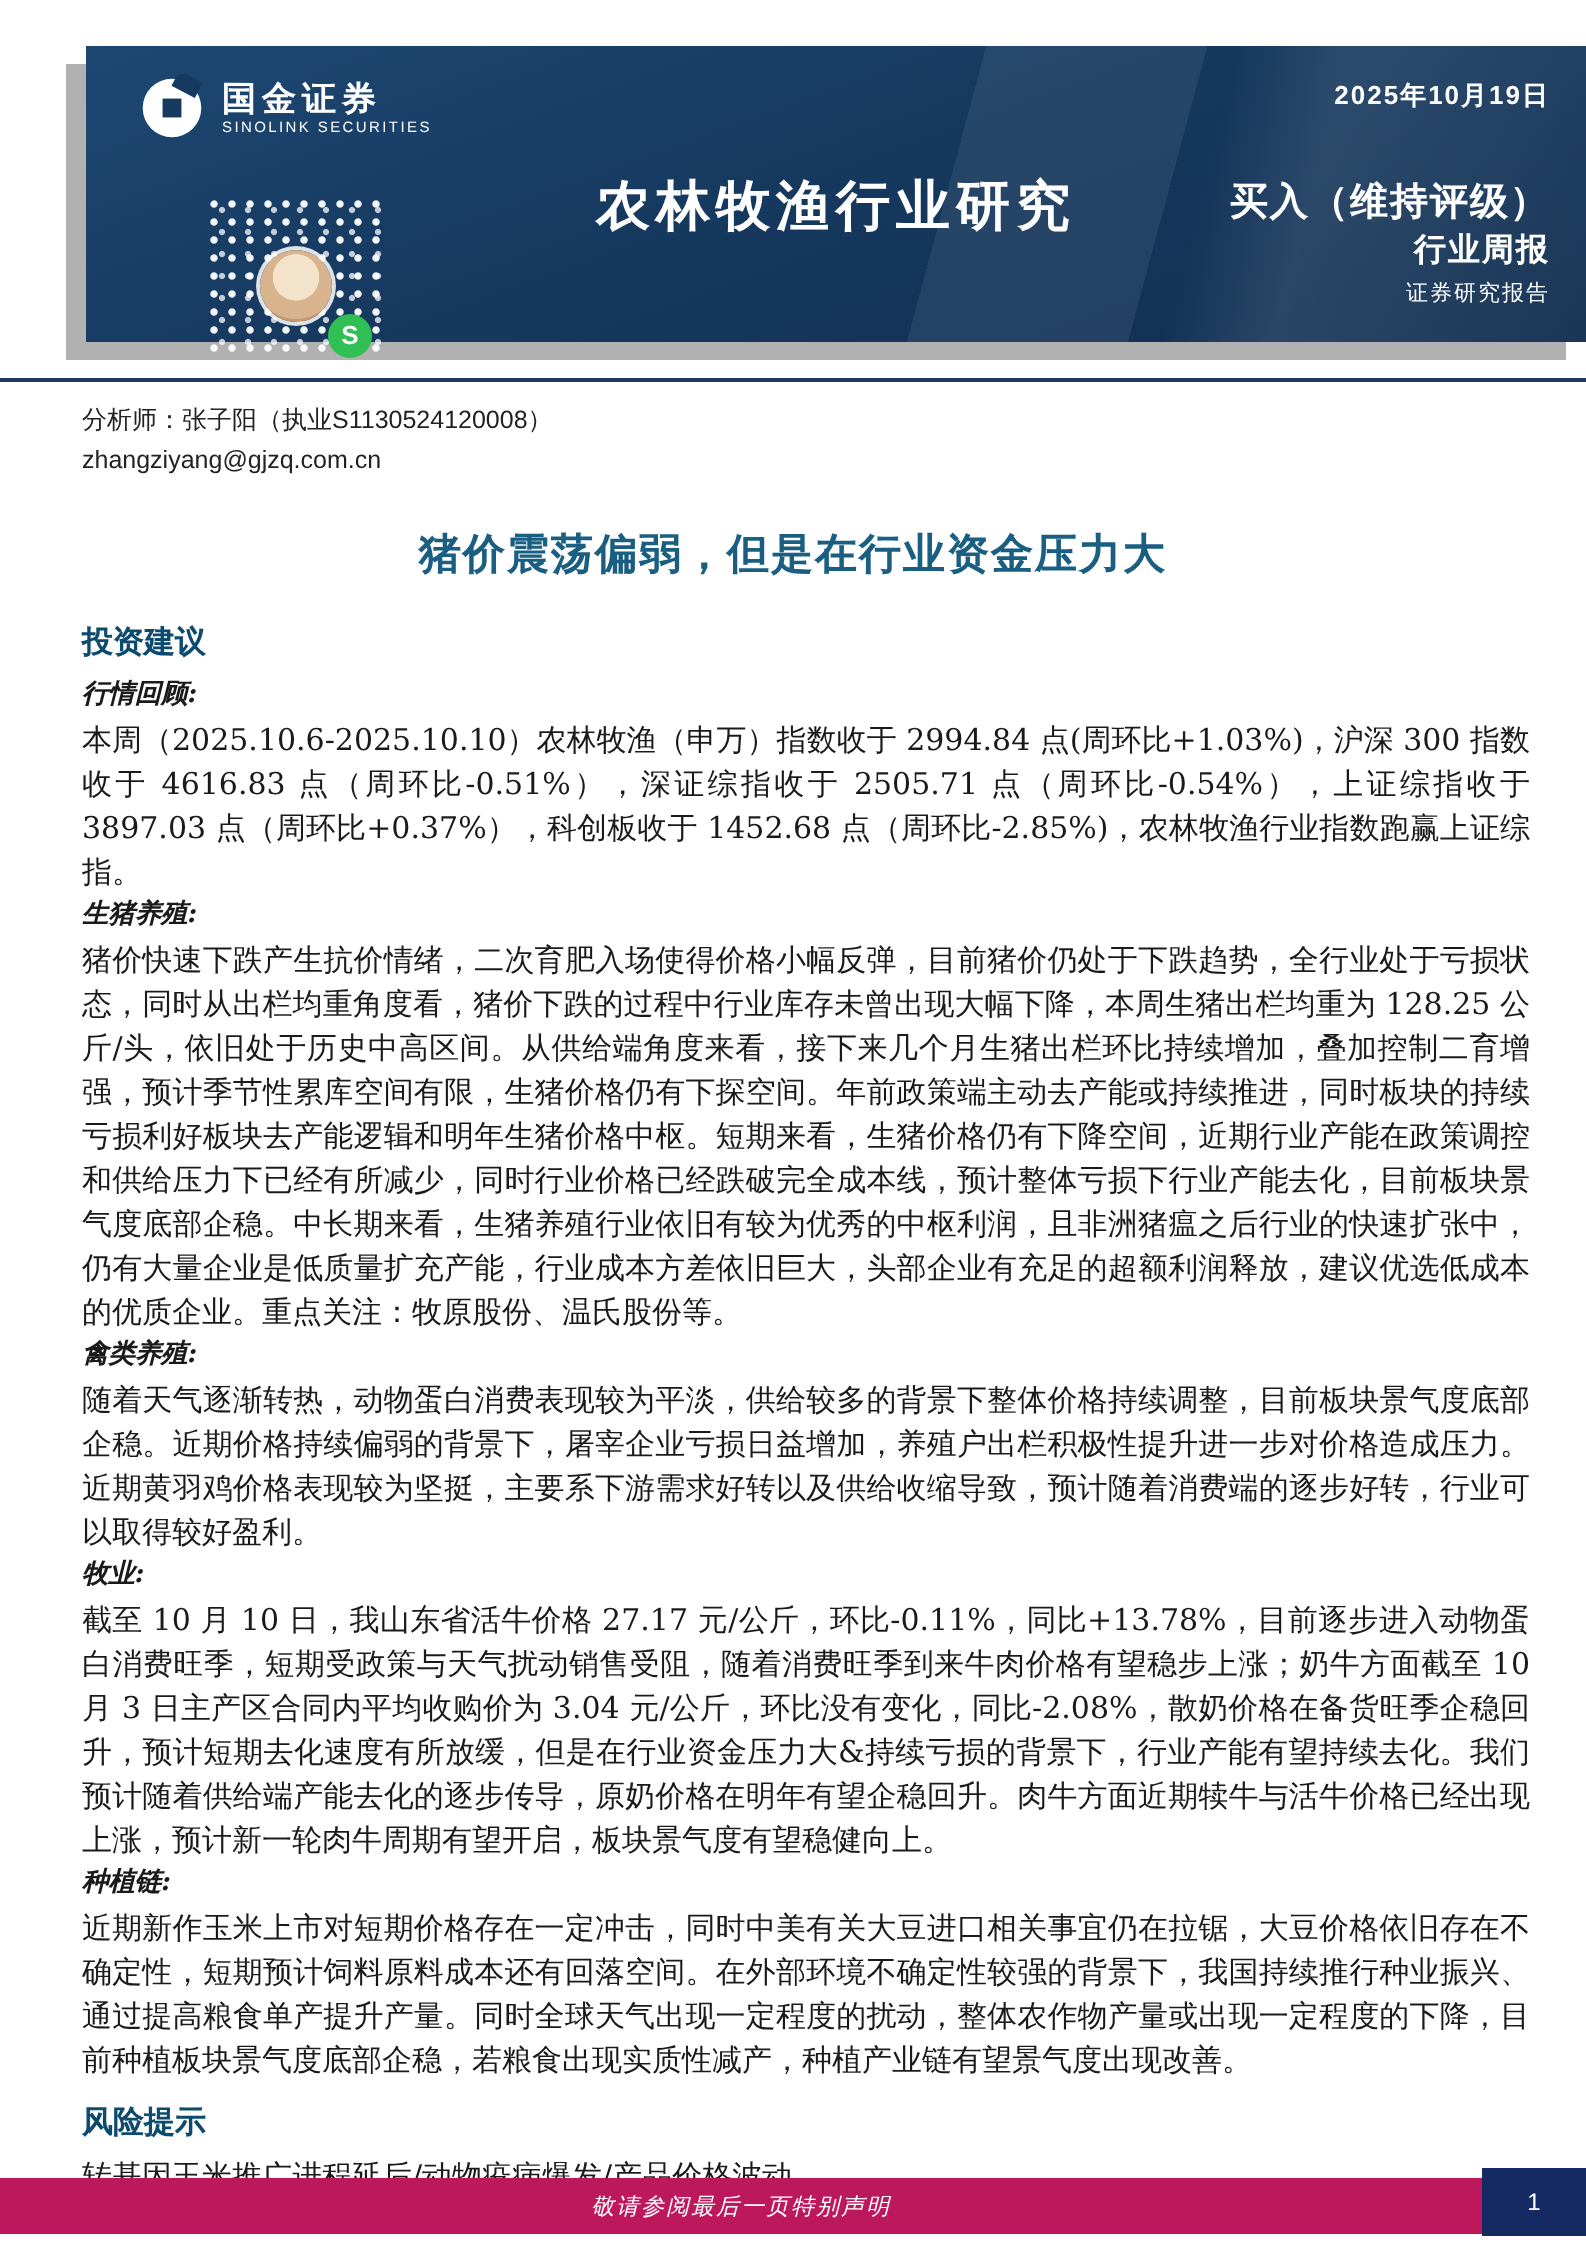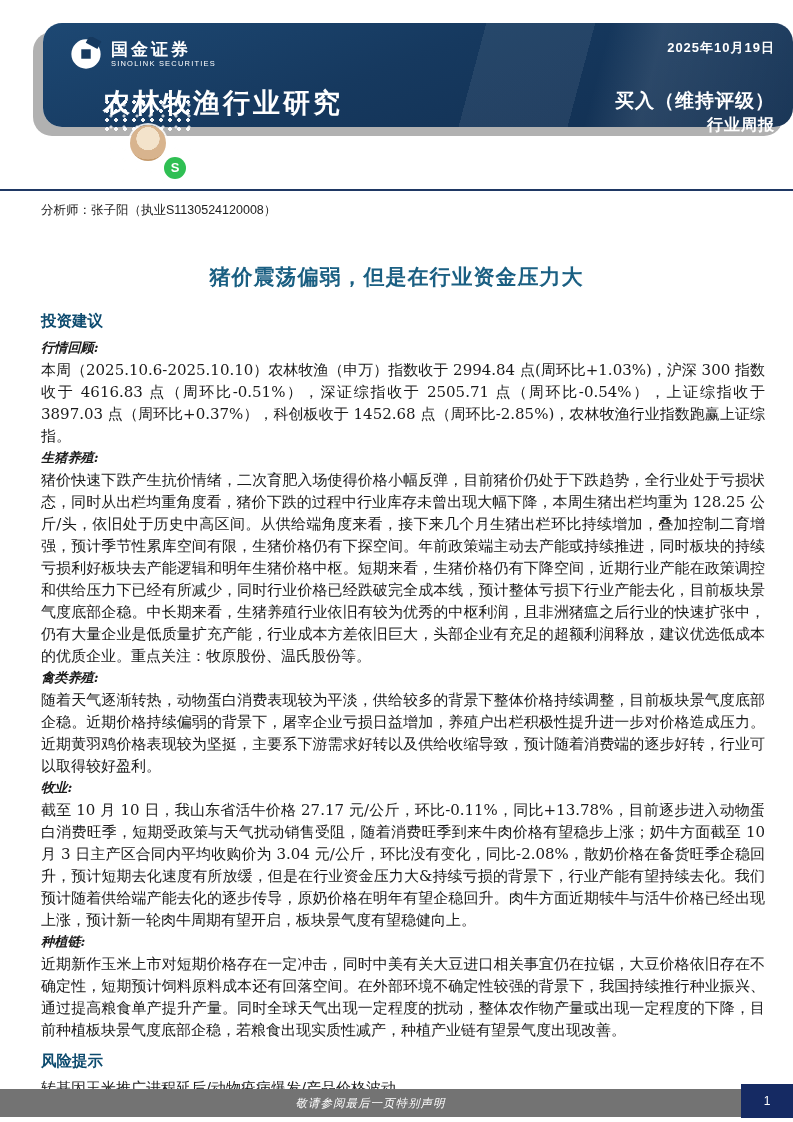--- a/index.html
+++ b/index.html
@@ -3,28 +3,27 @@
 <meta charset="utf-8">
 <style>
   html,body { margin:0; padding:0; background:#ffffff; }
   .page {
     position:relative; width:793px; height:1122px; background:#ffffff;
     font-family:"DejaVu Serif", serif; color:#1a1a1a; overflow:hidden;
   }
 
   
   .banner {
-    position:absolute; left:43px; top:23px; width:750px; height:104px;
+    position:absolute; left:43px; top:23px; width:750px; height:148px;
     color:#fff;
     background:
       linear-gradient(105deg, rgba(255,255,255,0) 57%, rgba(255,255,255,0.07) 57%, rgba(255,255,255,0.07) 71%, rgba(255,255,255,0) 71%),
       linear-gradient(105deg, rgba(255,255,255,0) 73%, rgba(255,255,255,0.10) 80%, rgba(255,255,255,0.04) 100%),
       linear-gradient(160deg, #1d4873 0%, #16395f 45%, #112e50 100%);
     box-shadow:-10px 9px 0 0 #b1b1b1;
-    border-radius:19px;
   }
   .logo-row { position:absolute; left:26px; top:14px; display:flex; align-items:center; gap:8px; }
   .logo-mark { width:34px; height:34px; flex:0 0 auto; }
   .brand-name { font-family:"Liberation Sans", sans-serif; font-weight:bold; font-size:17px; letter-spacing:3px; line-height:19px; }
   .brand-sub  { font-family:"Liberation Sans", sans-serif; font-size:7.5px; letter-spacing:1.2px; }
 
   .qr {
     position:absolute; left:61px; top:76px; width:88px; height:88px;
     background-image:
       radial-gradient(circle at 3px 3px, rgba(255,255,255,0.95) 1.6px, rgba(255,255,255,0) 2.1px),
@@ -37,21 +36,21 @@
     background:radial-gradient(circle at 50% 38%, #f3e3cb 0 40%, #d8b48e 41% 72%, #c49a6c 73% 100%);
     box-shadow:0 0 0 2px rgba(255,255,255,0.85);
   }
   .wechat-dot {
     position:absolute; right:6px; bottom:8px; width:22px; height:22px; border-radius:50%;
     background:#2fbf53; color:#fff; font-family:"Liberation Sans",sans-serif;
     font-weight:bold; font-size:13px; line-height:22px; text-align:center;
   }
 
   .banner-title {
-    position:absolute; left:60px; right:60px; top:62px; text-align:left;
+    position:absolute; left:60px; right:60px; top:62px; text-align:center;
     font-family:"Liberation Sans", sans-serif; font-weight:bold;
     font-size:27px; letter-spacing:3px; white-space:nowrap;
   }
   .banner-right { position:absolute; right:18px; top:0; text-align:right; font-family:"Liberation Sans", sans-serif; }
   .banner-date   { margin-top:16px; font-size:13px; font-weight:bold; letter-spacing:1px; }
   .banner-rating { margin-top:31px; font-size:19px; font-weight:bold; letter-spacing:1px; }
   .banner-type   { margin-top:1px;  font-size:16px; font-weight:bold; letter-spacing:1px; }
   .banner-cat    { margin-top:3px;  font-size:11px; letter-spacing:1px; }
 
   .top-rule { position:absolute; left:0; top:189px; width:793px; height:2px; background:#1f3864; }
@@ -72,21 +71,21 @@
     font-size:15.5px; color:#0c4a6e; margin:0 0 5px 0;
   }
   .risk-heading { margin-top:10px; }
   .block { margin:0; }
   .block-label { font-weight:bold; font-style:italic; font-size:13.2px; line-height:22px; }
   .block-text  { margin:0; font-size:15px; line-height:22px; text-align:justify; }
 
   
   .footer-bar {
     position:absolute; left:0; right:52px; bottom:5px; height:28px;
-    background:#737373; color:#fff; text-align:center;
+    background:#be185d; color:#fff; text-align:center;
     font-size:11.5px; line-height:28px; letter-spacing:1px; font-style:italic;
   }
   .page-box {
     position:absolute; right:0; bottom:4px; width:52px; height:34px;
     background:#152a63; color:#fff; text-align:center;
     font-family:"Liberation Sans", sans-serif; font-size:12px; line-height:34px;
   }
 </style>
 </head>
 <body>
@@ -120,20 +119,21 @@
       <div class="banner-rating">买入（维持评级）</div>
       <div class="banner-type">行业周报</div>
       <div class="banner-cat">证券研究报告</div>
     </div>
   </div>
 
   <div class="top-rule"></div>
 
   <div class="analyst">
     <div>分析师：张子阳（执业S1130524120008）</div>
+    <div>zhangziyang@gjzq.com.cn</div>
   </div>
 
   <div class="doc-title">猪价震荡偏弱，但是在行业资金压力大</div>
 
   <div class="content">
     <h2 class="sec-heading">投资建议</h2>
 
     <div class="block">
       <div class="block-label">行情回顾:</div>
       <p class="block-text">本周（2025.10.6-2025.10.10）农林牧渔（申万）指数收于 2994.84 点(周环比+1.03%)，沪深 300 指数收于 4616.83 点（周环比-0.51%），深证综指收于 2505.71 点（周环比-0.54%），上证综指收于 3897.03 点（周环比+0.37%），科创板收于 1452.68 点（周环比-2.85%)，农林牧渔行业指数跑赢上证综指。</p>

